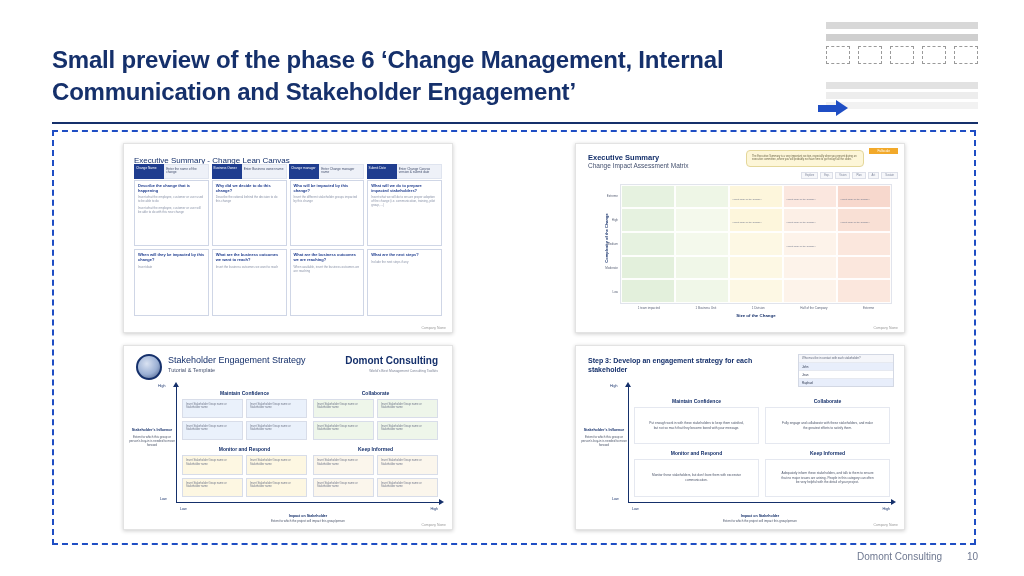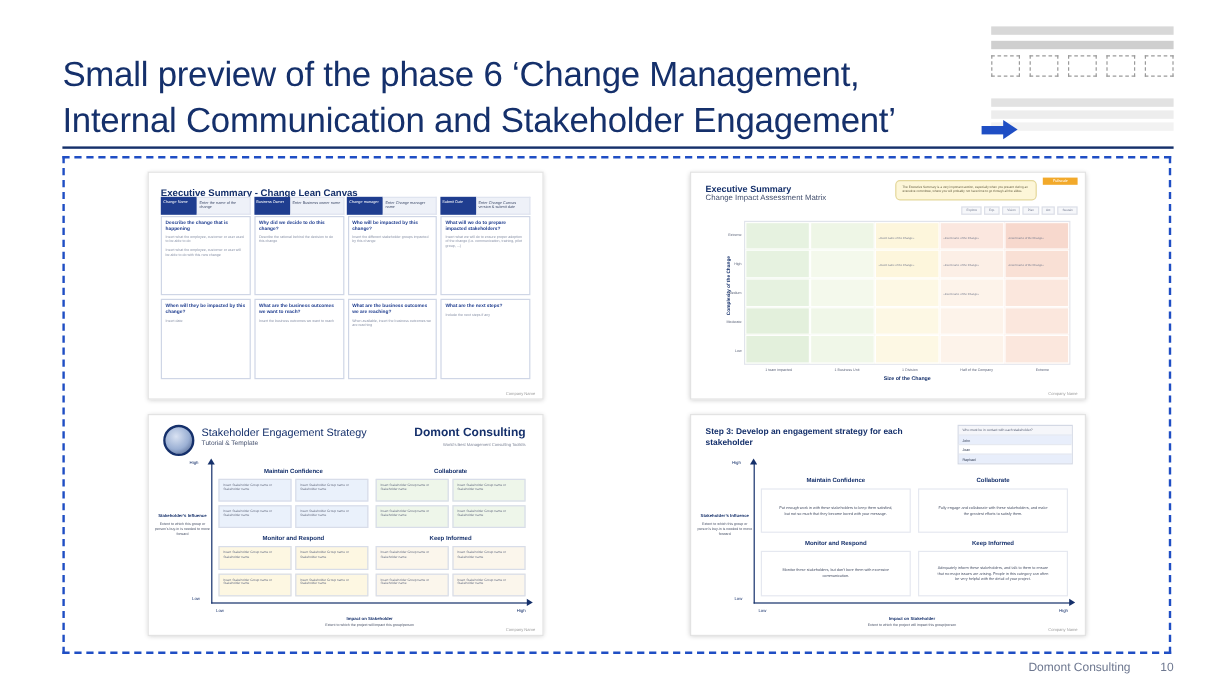--- a/index.html
+++ b/index.html
@@ -11,22 +11,22 @@
     color:#1b2a5b;
     overflow:hidden;
     position:relative;
   }
 
   
   .slide-title {
     position:absolute;
     left:52px; top:44px;
     width:760px;
-    font-size:29px;
-    font-weight:normal;
+    font-size:24px;
+    font-weight:bold;
     line-height:1.32;
     color:#15306b;
     letter-spacing:-0.2px;
   }
 
   
   .deco {
     position:absolute;
     right:46px; top:22px;
     width:152px; height:92px;
@@ -99,21 +99,21 @@
   .t3, .t4 { width:330px; height:185px; }
 
   .thumb-footer {
     position:absolute; bottom:2px; right:6px;
     font-size:3.4px; color:#9a9a9a;
   }
 
   
   .lc-title {
     position:absolute; left:10px; top:12px;
-    font-size:8px; font-weight:bold; color:#15306b;
+    font-size:8px; font-weight:normal; color:#15306b;
   }
   .lc-toprow {
     position:absolute; left:10px; top:20px; right:10px;
     display:flex; gap:2px;
   }
   .lc-chip { display:flex; flex:1; }
   .lc-chip .k {
     background:#1f3d8f; color:#fff;
     font-size:3.2px; padding:3px 2px;
     width:40%; line-height:1.15;

